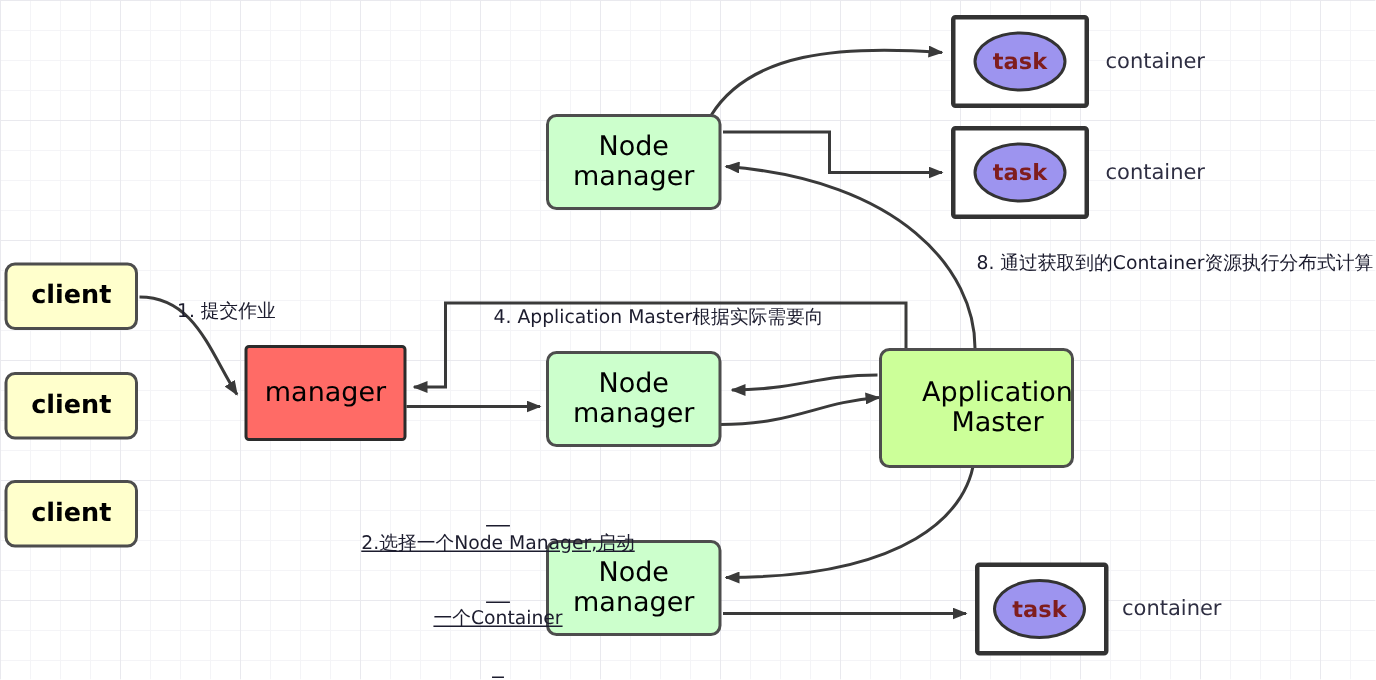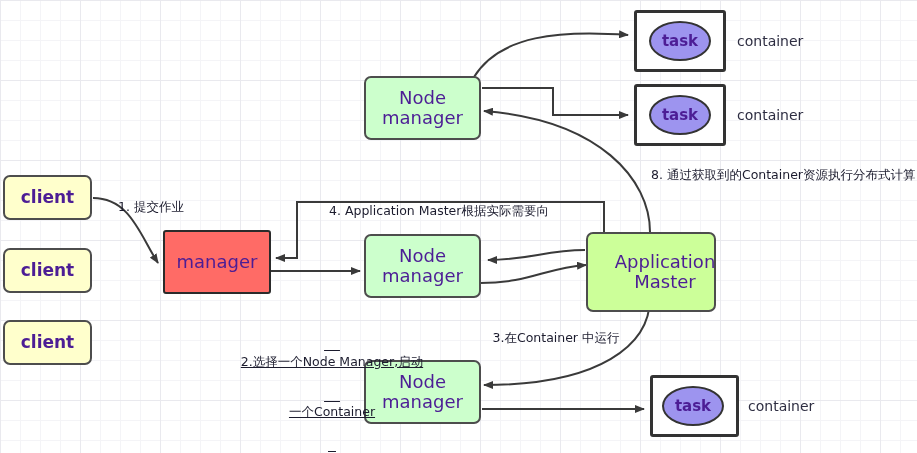--- a/index.html
+++ b/index.html
@@ -31,21 +31,21 @@
     overflow: visible;
   }
   .node {
     position: absolute;
     box-sizing: border-box;
     display: flex;
     align-items: center;
     justify-content: center;
     text-align: center;
     line-height: 1.12;
-    color: #4c1d95;
+    color: #000000;
     z-index: 3;
   }
   .node span { display: block; }
   .n-client {
     background: #ffffcc;
     border: 2px solid #4d4d4d;
     border-radius: 7px;
     font-size: 17px;
     font-weight: bold;
   }
@@ -74,21 +74,21 @@
   }
   .task-ellipse {
     position: absolute;
     box-sizing: border-box;
     background: #9d94ef;
     border: 2px solid #333333;
     border-radius: 50%;
     display: flex;
     align-items: center;
     justify-content: center;
-    color: #4c1d95;
+    color: #7f1d1d;
     font-weight: bold;
     font-size: 15px;
     z-index: 4;
   }
   .label {
     position: absolute;
     color: #1c1c2e;
     font-size: 12.5px;
     line-height: 1.35;
     white-space: pre;
@@ -191,21 +191,20 @@
   <div class="label-container" style="left:748px; top:398px;">container</div>
 
   <div class="label" style="left:118px; top:199px;">1. 提交作业</div>
 
   <div class="label ctr" style="left:232px; top:320px; width:200px;text-decoration:underline;">
     <div>2.选择一个Node Manager,启动</div>
     <div>一个Container</div>
   </div>
 
   <div class="label ctr" style="left:478px; top:296px; width:156px;">
-    <div>3.在Container 中运行</div>
   </div>
 
   <div class="label ctr" style="left:294px; top:169px; width:290px;">
     <div>4. Application Master根据实际需要向</div>
   </div>
 
   <div class="label" style="left:651px; top:167px;">8. 通过获取到的Container资源执行分布式计算</div>
 
 </div>
 

